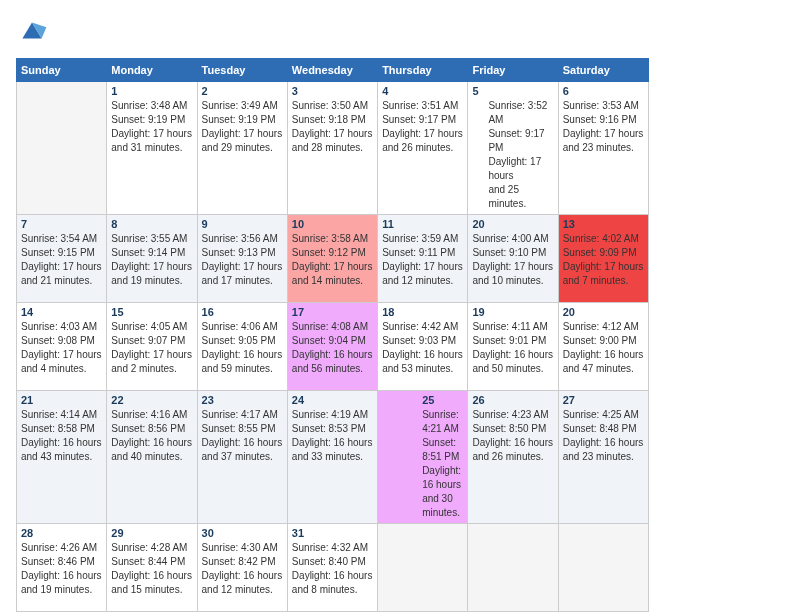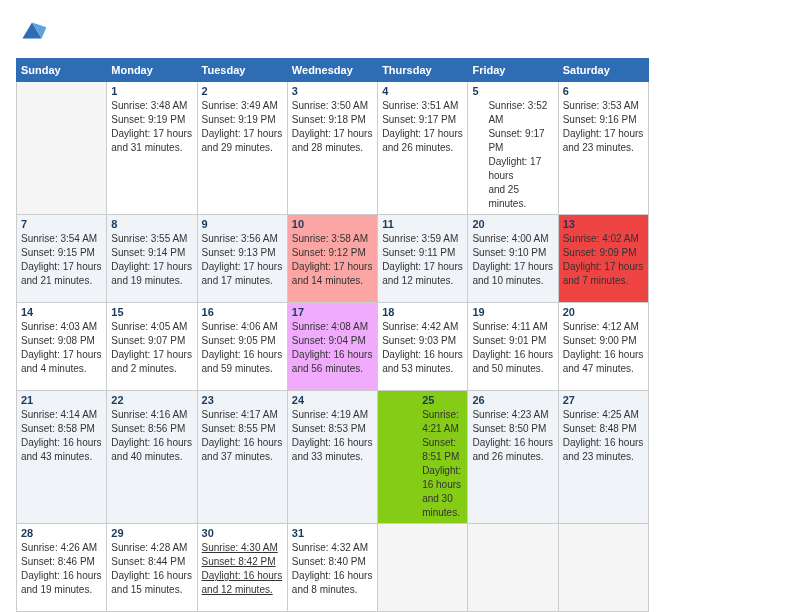--- a/index.html
+++ b/index.html
@@ -297,21 +297,21 @@
 Daylight: 16 hours
 and 37 minutes.</div>
           </td>
           <td style="background: rgb(240, 244, 248);">
             <span class="day-number">24</span>
             <div class="day-info" style="white-space: pre-line;">Sunrise: 4:19 AM
 Sunset: 8:53 PM
 Daylight: 16 hours
 and 33 minutes.</div>
           </td>
-          <td style="background: #84cc16; padding-left: 44px;">
+          <td style="background: #f0abfc; padding-left: 44px;">
             <span class="day-number">25</span>
             <div class="day-info" style="white-space: pre-line;">Sunrise: 4:21 AM
 Sunset: 8:51 PM
 Daylight: 16 hours
 and 30 minutes.</div>
           </td>
           <td style="background: rgb(240, 244, 248);">
             <span class="day-number">26</span>
             <div class="day-info" style="white-space: pre-line;">Sunrise: 4:23 AM
 Sunset: 8:50 PM
@@ -336,21 +336,21 @@
           </td>
           <td style="background: rgb(255, 255, 255);">
             <span class="day-number">29</span>
             <div class="day-info" style="white-space: pre-line;">Sunrise: 4:28 AM
 Sunset: 8:44 PM
 Daylight: 16 hours
 and 15 minutes.</div>
           </td>
           <td style="background: rgb(255, 255, 255);">
             <span class="day-number">30</span>
-            <div class="day-info" style="white-space: pre-line; text-decoration: underline;">Sunrise: 4:30 AM
+            <div class="day-info" style="white-space: pre-line;">Sunrise: 4:30 AM
 Sunset: 8:42 PM
 Daylight: 16 hours
 and 12 minutes.</div>
           </td>
           <td style="background: rgb(255, 255, 255);">
             <span class="day-number">31</span>
             <div class="day-info" style="white-space: pre-line;">Sunrise: 4:32 AM
 Sunset: 8:40 PM
 Daylight: 16 hours
 and 8 minutes.</div>

